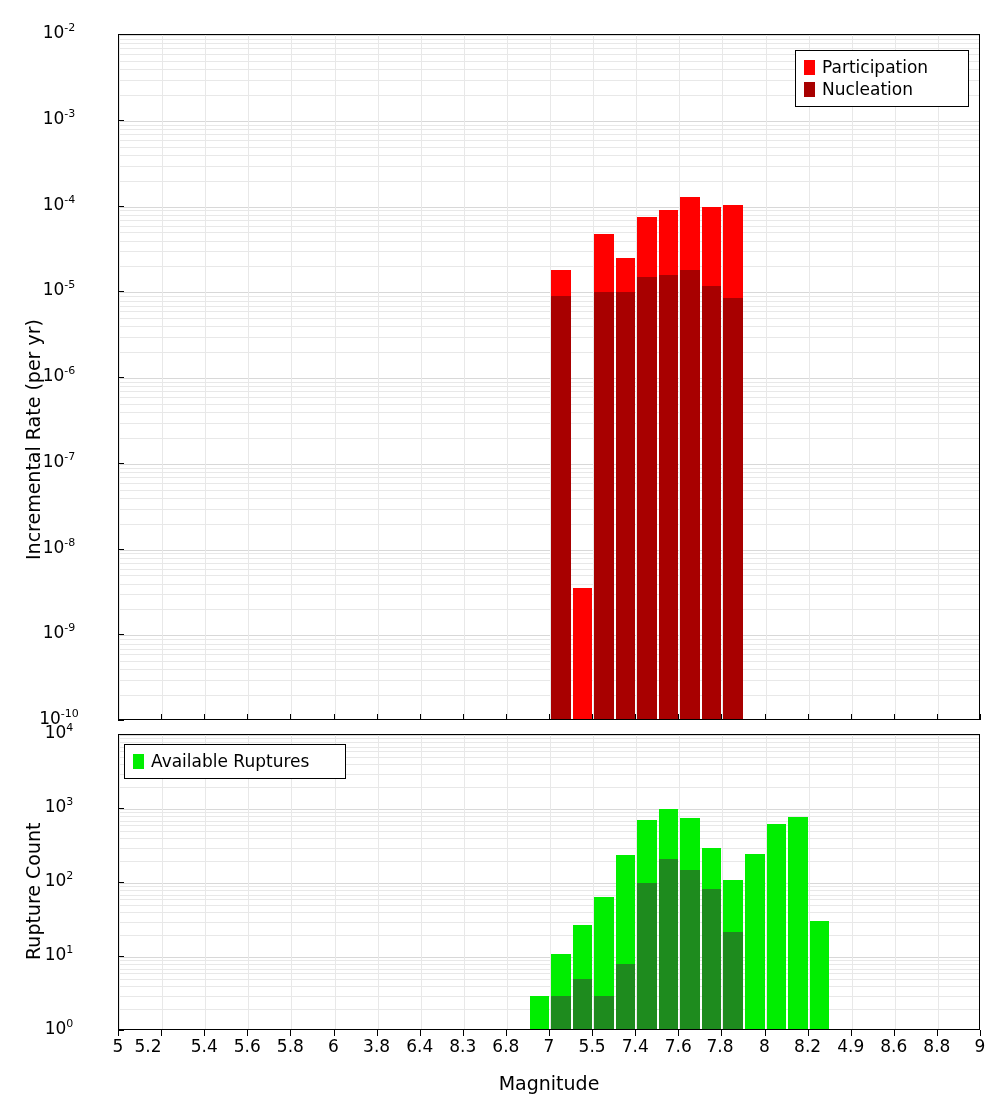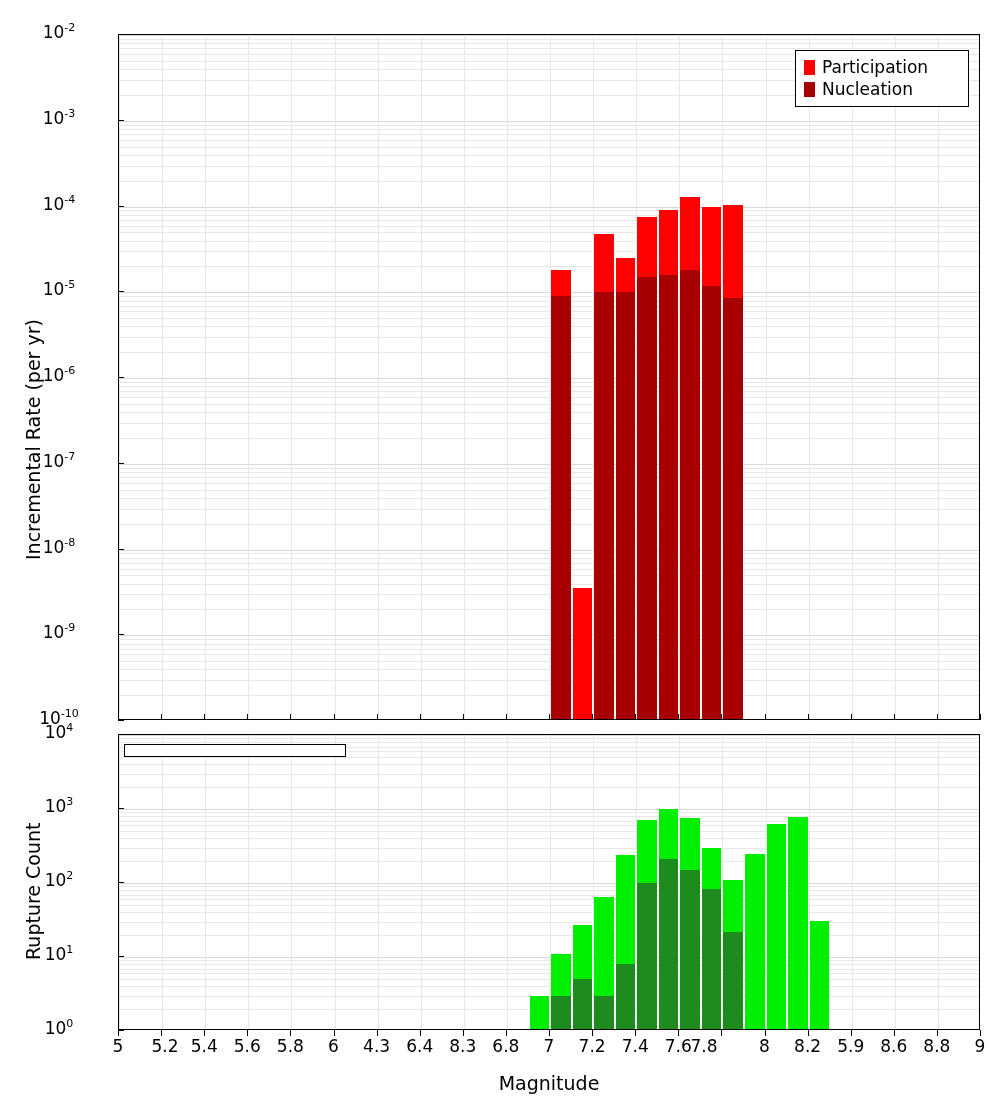--- a/index.html
+++ b/index.html
@@ -399,62 +399,66 @@
       <div class="ytick" style="left: 10px; width: 98px; top: 869px;">10<sup>2</sup></div>
       <div class="tickmark-y" style="left: 118px; top: 882px;"></div>
       <div class="ytick" style="left: 10px; width: 98px; top: 943px;">10<sup>1</sup></div>
       <div class="tickmark-y" style="left: 118px; top: 956px;"></div>
       <div class="ytick" style="left: 10px; width: 98px; top: 1017px;">10<sup>0</sup></div>
       <div class="tickmark-y" style="left: 118px; top: 1030px;"></div>
     </div>
   <div id="xticks-bottom">
       <div class="xtick" style="left: 88px; width: 60px; top: 1036px;">5</div>
       <div class="tickmark-x" style="left: 118px; top: 1030px;"></div>
-      <div class="xtick" style="left: 135px; width: 60px; top: 1036px;">5.2</div>
+      <div class="xtick" style="left: 118px; width: 60px; top: 1036px;">5.2</div>
       <div class="tickmark-x" style="left: 161.1px; top: 1030px;"></div>
       <div class="xtick" style="left: 174.2px; width: 60px; top: 1036px;">5.4</div>
       <div class="tickmark-x" style="left: 204.2px; top: 1030px;"></div>
       <div class="xtick" style="left: 217.3px; width: 60px; top: 1036px;">5.6</div>
       <div class="tickmark-x" style="left: 247.3px; top: 1030px;"></div>
       <div class="xtick" style="left: 260.4px; width: 60px; top: 1036px;">5.8</div>
       <div class="tickmark-x" style="left: 290.4px; top: 1030px;"></div>
       <div class="xtick" style="left: 303.5px; width: 60px; top: 1036px;">6</div>
       <div class="tickmark-x" style="left: 333.5px; top: 1030px;"></div>
-      <div class="xtick" style="left: 346.6px; width: 60px; top: 1036px;">4.3</div>
+      <div class="xtick" style="left: 346.6px; width: 60px; top: 1036px;">3.8</div>
       <div class="tickmark-x" style="left: 376.6px; top: 1030px;"></div>
       <div class="xtick" style="left: 389.7px; width: 60px; top: 1036px;">6.4</div>
       <div class="tickmark-x" style="left: 419.7px; top: 1030px;"></div>
       <div class="xtick" style="left: 432.8px; width: 60px; top: 1036px;">8.3</div>
       <div class="tickmark-x" style="left: 462.8px; top: 1030px;"></div>
       <div class="xtick" style="left: 475.9px; width: 60px; top: 1036px;">6.8</div>
       <div class="tickmark-x" style="left: 505.9px; top: 1030px;"></div>
       <div class="xtick" style="left: 519px; width: 60px; top: 1036px;">7</div>
       <div class="tickmark-x" style="left: 549px; top: 1030px;"></div>
-      <div class="xtick" style="left: 562.1px; width: 60px; top: 1036px;">7.2</div>
+      <div class="xtick" style="left: 562.1px; width: 60px; top: 1036px;">5.5</div>
       <div class="tickmark-x" style="left: 592.1px; top: 1030px;"></div>
       <div class="xtick" style="left: 605.2px; width: 60px; top: 1036px;">7.4</div>
       <div class="tickmark-x" style="left: 635.2px; top: 1030px;"></div>
       <div class="xtick" style="left: 648.3px; width: 60px; top: 1036px;">7.6</div>
       <div class="tickmark-x" style="left: 678.3px; top: 1030px;"></div>
-      <div class="xtick" style="left: 674px; width: 60px; top: 1036px;">7.8</div>
+      <div class="xtick" style="left: 690px; width: 60px; top: 1036px;">7.8</div>
       <div class="tickmark-x" style="left: 721.4px; top: 1030px;"></div>
       <div class="xtick" style="left: 734.5px; width: 60px; top: 1036px;">8</div>
       <div class="tickmark-x" style="left: 764.5px; top: 1030px;"></div>
       <div class="xtick" style="left: 777.6px; width: 60px; top: 1036px;">8.2</div>
       <div class="tickmark-x" style="left: 807.6px; top: 1030px;"></div>
-      <div class="xtick" style="left: 820.7px; width: 60px; top: 1036px;">5.9</div>
+      <div class="xtick" style="left: 820.7px; width: 60px; top: 1036px;">4.9</div>
       <div class="tickmark-x" style="left: 850.7px; top: 1030px;"></div>
       <div class="xtick" style="left: 863.8px; width: 60px; top: 1036px;">8.6</div>
       <div class="tickmark-x" style="left: 893.8px; top: 1030px;"></div>
       <div class="xtick" style="left: 906.9px; width: 60px; top: 1036px;">8.8</div>
       <div class="tickmark-x" style="left: 936.9px; top: 1030px;"></div>
       <div class="xtick" style="left: 950px; width: 60px; top: 1036px;">9</div>
       <div class="tickmark-x" style="left: 980px; top: 1030px;"></div>
     </div>
 
   <div class="axis-label ylabel" style="left:22px; top:960px;">Rupture Count</div>
 
   <div class="axis-label" style="left:118px; top:1072px; width:862px;">Magnitude</div>
 
   <div class="legend" id="legend-bottom" style="left:124px; top:744px; width:222px;">
+      <div class="legend-row">
+        <span class="legend-swatch" style="background: rgb(0, 238, 0);"></span>
+        <span class="legend-text">Available Ruptures</span>
+      </div>
     </div>
 
 </div>
 
 </body></html>

